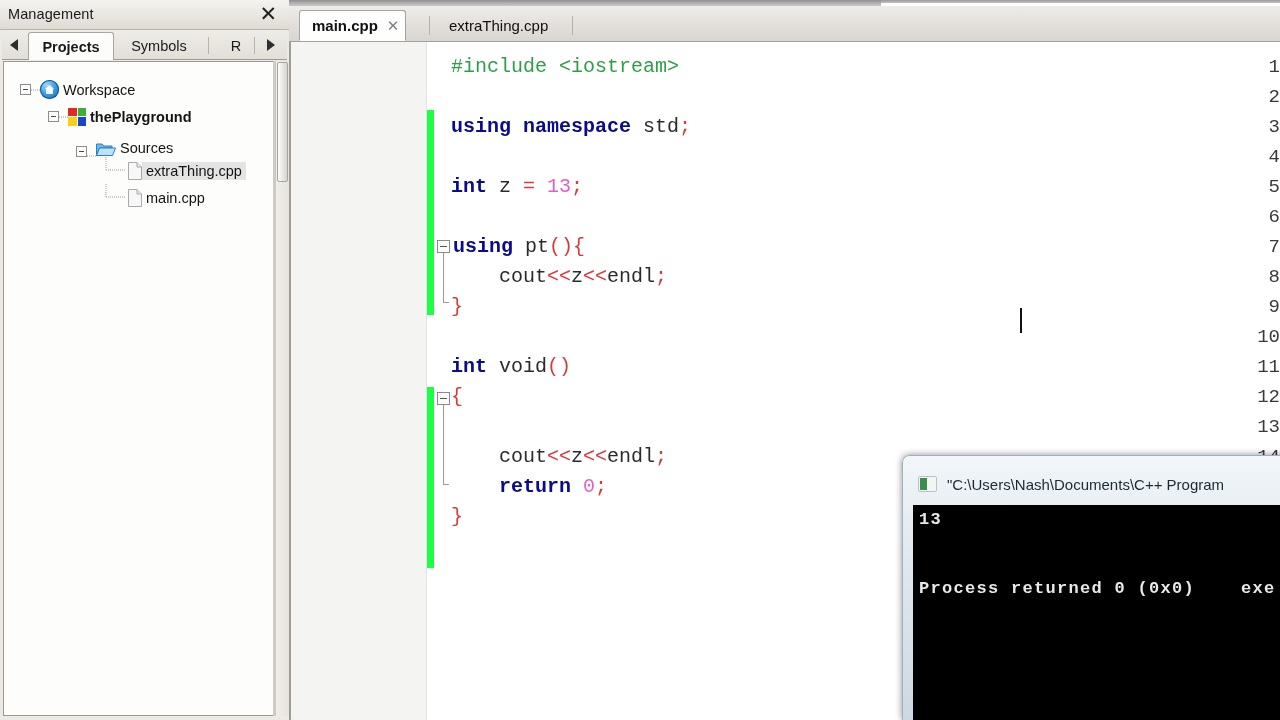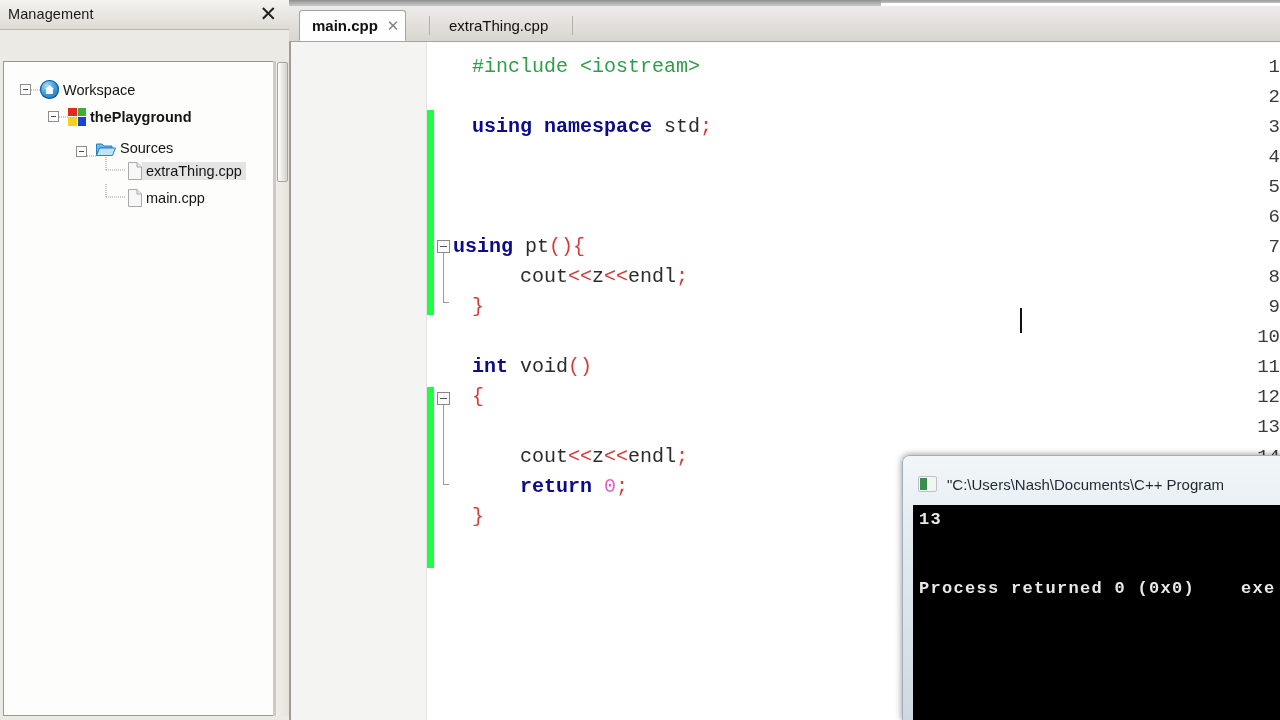--- a/index.html
+++ b/index.html
@@ -221,21 +221,21 @@
   .foldline {
     position: absolute; left: 154px; width: 1px; background: #9b9b9b;
   }
   .foldend {
     position: absolute; left: 154px; width: 6px; height: 1px; background: #9b9b9b;
   }
 
   
   #code-layer { position:absolute; left:0; top:0; width:991px; height:678px; }
   .codeline {
-    position: absolute; left: 183px;
+    position: absolute; left: 162px;
     height: 30px; line-height: 30px;
     font-family: "Liberation Mono", monospace;
     font-size: 20px;
     white-space: pre;
     color: #2b2b2b;
   }
   .k  { color:#0b0b8c; font-weight:bold; }   
   .pp { color:#2e9e48; }                      
   .op { color:#d43b3b; }                      
   .num{ color:#e060c8; }                      
@@ -298,20 +298,43 @@
 
 <div id="root">
 
   <div id="mgmt-panel">
 
     <div id="mgmt-title-bar">
       <div id="mgmt-title-text">Management</div>
       <div id="mgmt-close">✕</div>
     </div>
 
+    <div id="mgmt-tabstrip">
+      <div class="arrow-btn" id="arrow-left">
+        <svg width="9" height="12" viewBox="0 0 9 12">
+            <polygon points="8,0 8,12 0,6" fill="#2e2e2e"></polygon>
+          </svg>
+      </div>
+      <div class="mgmt-tab active" id="tab-projects">
+        <span>Projects</span>
+      </div>
+      <div class="mgmt-tab" id="tab-symbols">
+        <span>Symbols</span>
+      </div>
+      <div class="tab-sep" style="left:206px;"></div>
+      <div class="mgmt-tab" id="tab-more">
+        <span>R</span>
+      </div>
+      <div class="tab-sep" style="left:252px;"></div>
+      <div class="arrow-btn" id="arrow-right">
+        <svg width="9" height="12" viewBox="0 0 9 12">
+            <polygon points="0,0 0,12 8,6" fill="#2e2e2e"></polygon>
+          </svg>
+      </div>
+    </div>
 
     <div id="tree-area">
 
       <div class="tree-row" style="top:14px; left:16px;">
         <div class="expander"></div>
         <svg width="9" height="2" style="flex:none;">
           <line x1="0" y1="1" x2="9" y2="1" stroke="#9a9a9a" stroke-width="1" stroke-dasharray="1,1"></line>
         </svg>
         <span class="ico ico-globe"></span>
         <span class="tree-label">Workspace</span>
@@ -429,20 +452,21 @@
 
       <div class="foldbox" style="top:350px;"></div>
       <div class="foldline" style="top:363px; height:79px;"></div>
       <div class="foldend" style="top:442px;"></div>
 
       <div id="code-layer">
         <div class="codeline" style="top:10px;"><span class="pp">#include &lt;iostream&gt;</span></div>
 
         <div class="codeline" style="top:70px;"><span class="k">using namespace </span><span class="pl">std</span><span class="op">;</span></div>
 
+        <div class="codeline" style="top:130px;"><span class="k">int</span><span class="pl"> z </span><span class="op">=</span><span class="pl"> </span><span class="num">13</span><span class="op">;</span></div>
 
         <div class="codeline" style="top:190px; left:164px;"><span class="k">using</span><span class="pl"> pt</span><span class="op">()</span><span class="br">{</span></div>
 
         <div class="codeline" style="top:220px;"><span class="pl">    cout</span><span class="op">&lt;&lt;</span><span class="pl">z</span><span class="op">&lt;&lt;</span><span class="pl">endl</span><span class="op">;</span></div>
 
         <div class="codeline" style="top:250px;"><span class="br">}</span></div>
 
         <div class="codeline" style="top:310px;"><span class="k">int</span><span class="pl"> void</span><span class="op">()</span></div>
 
         <div class="codeline" style="top:340px;"><span class="br">{</span></div>

